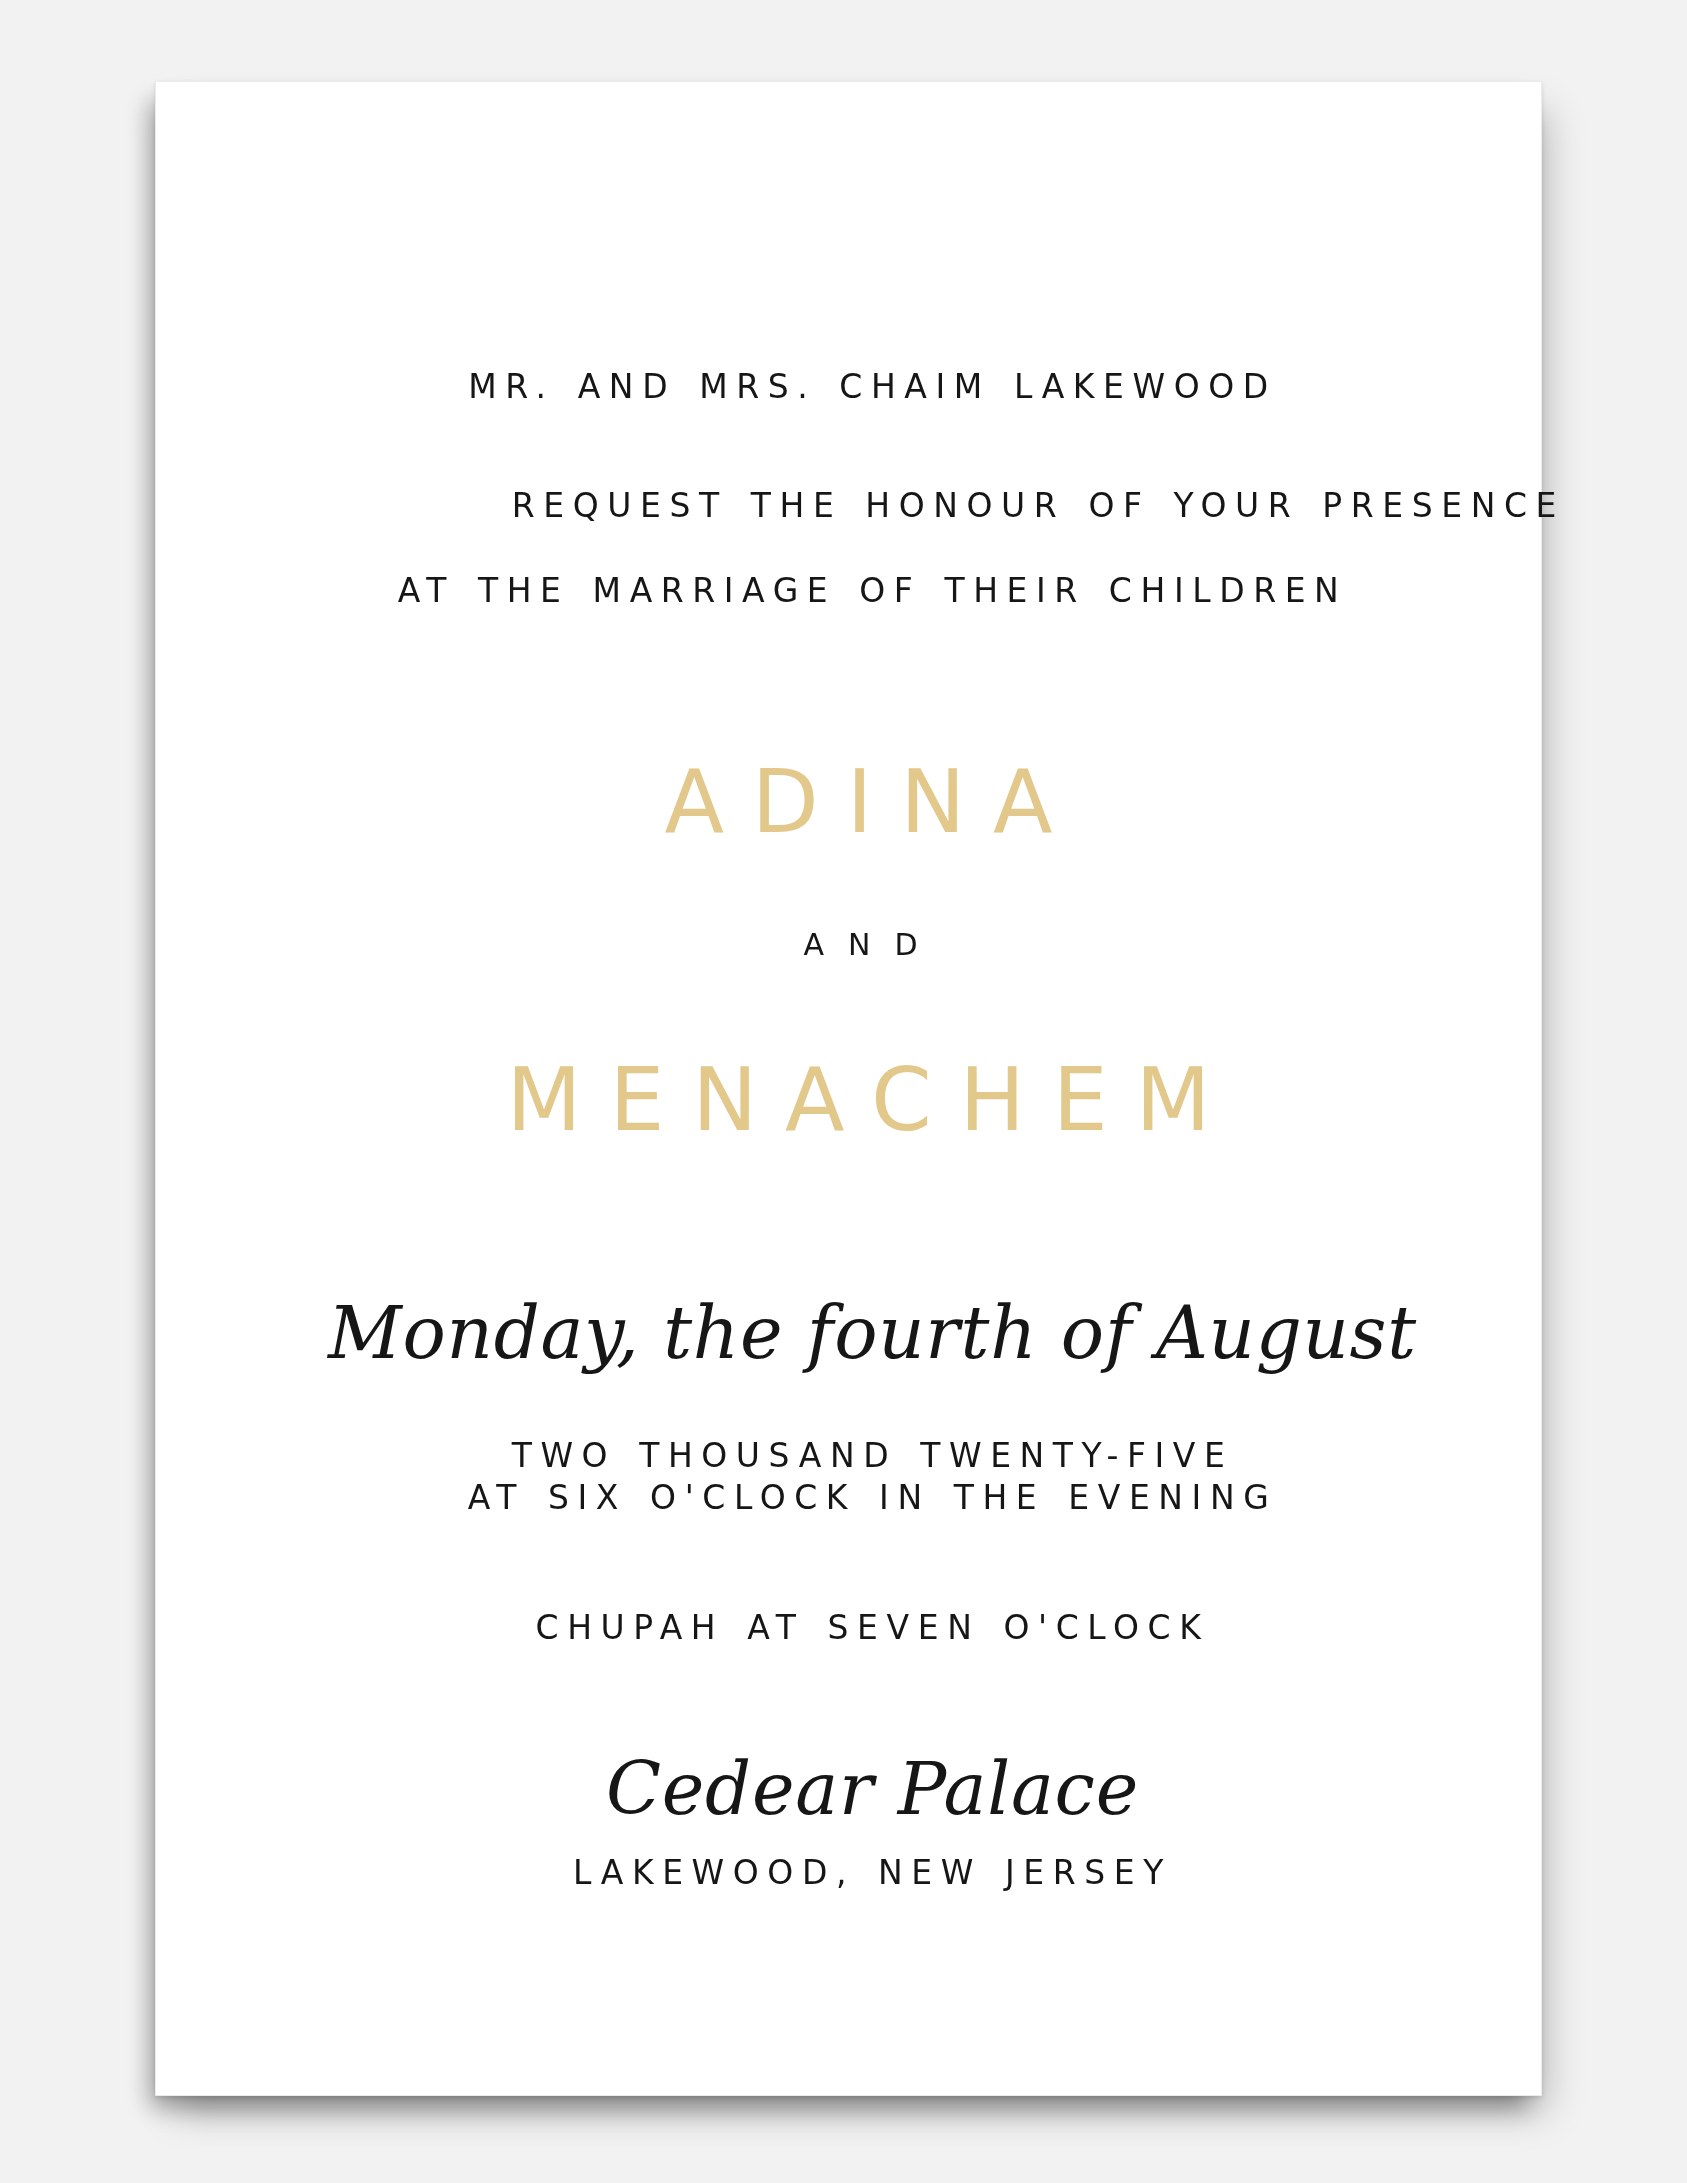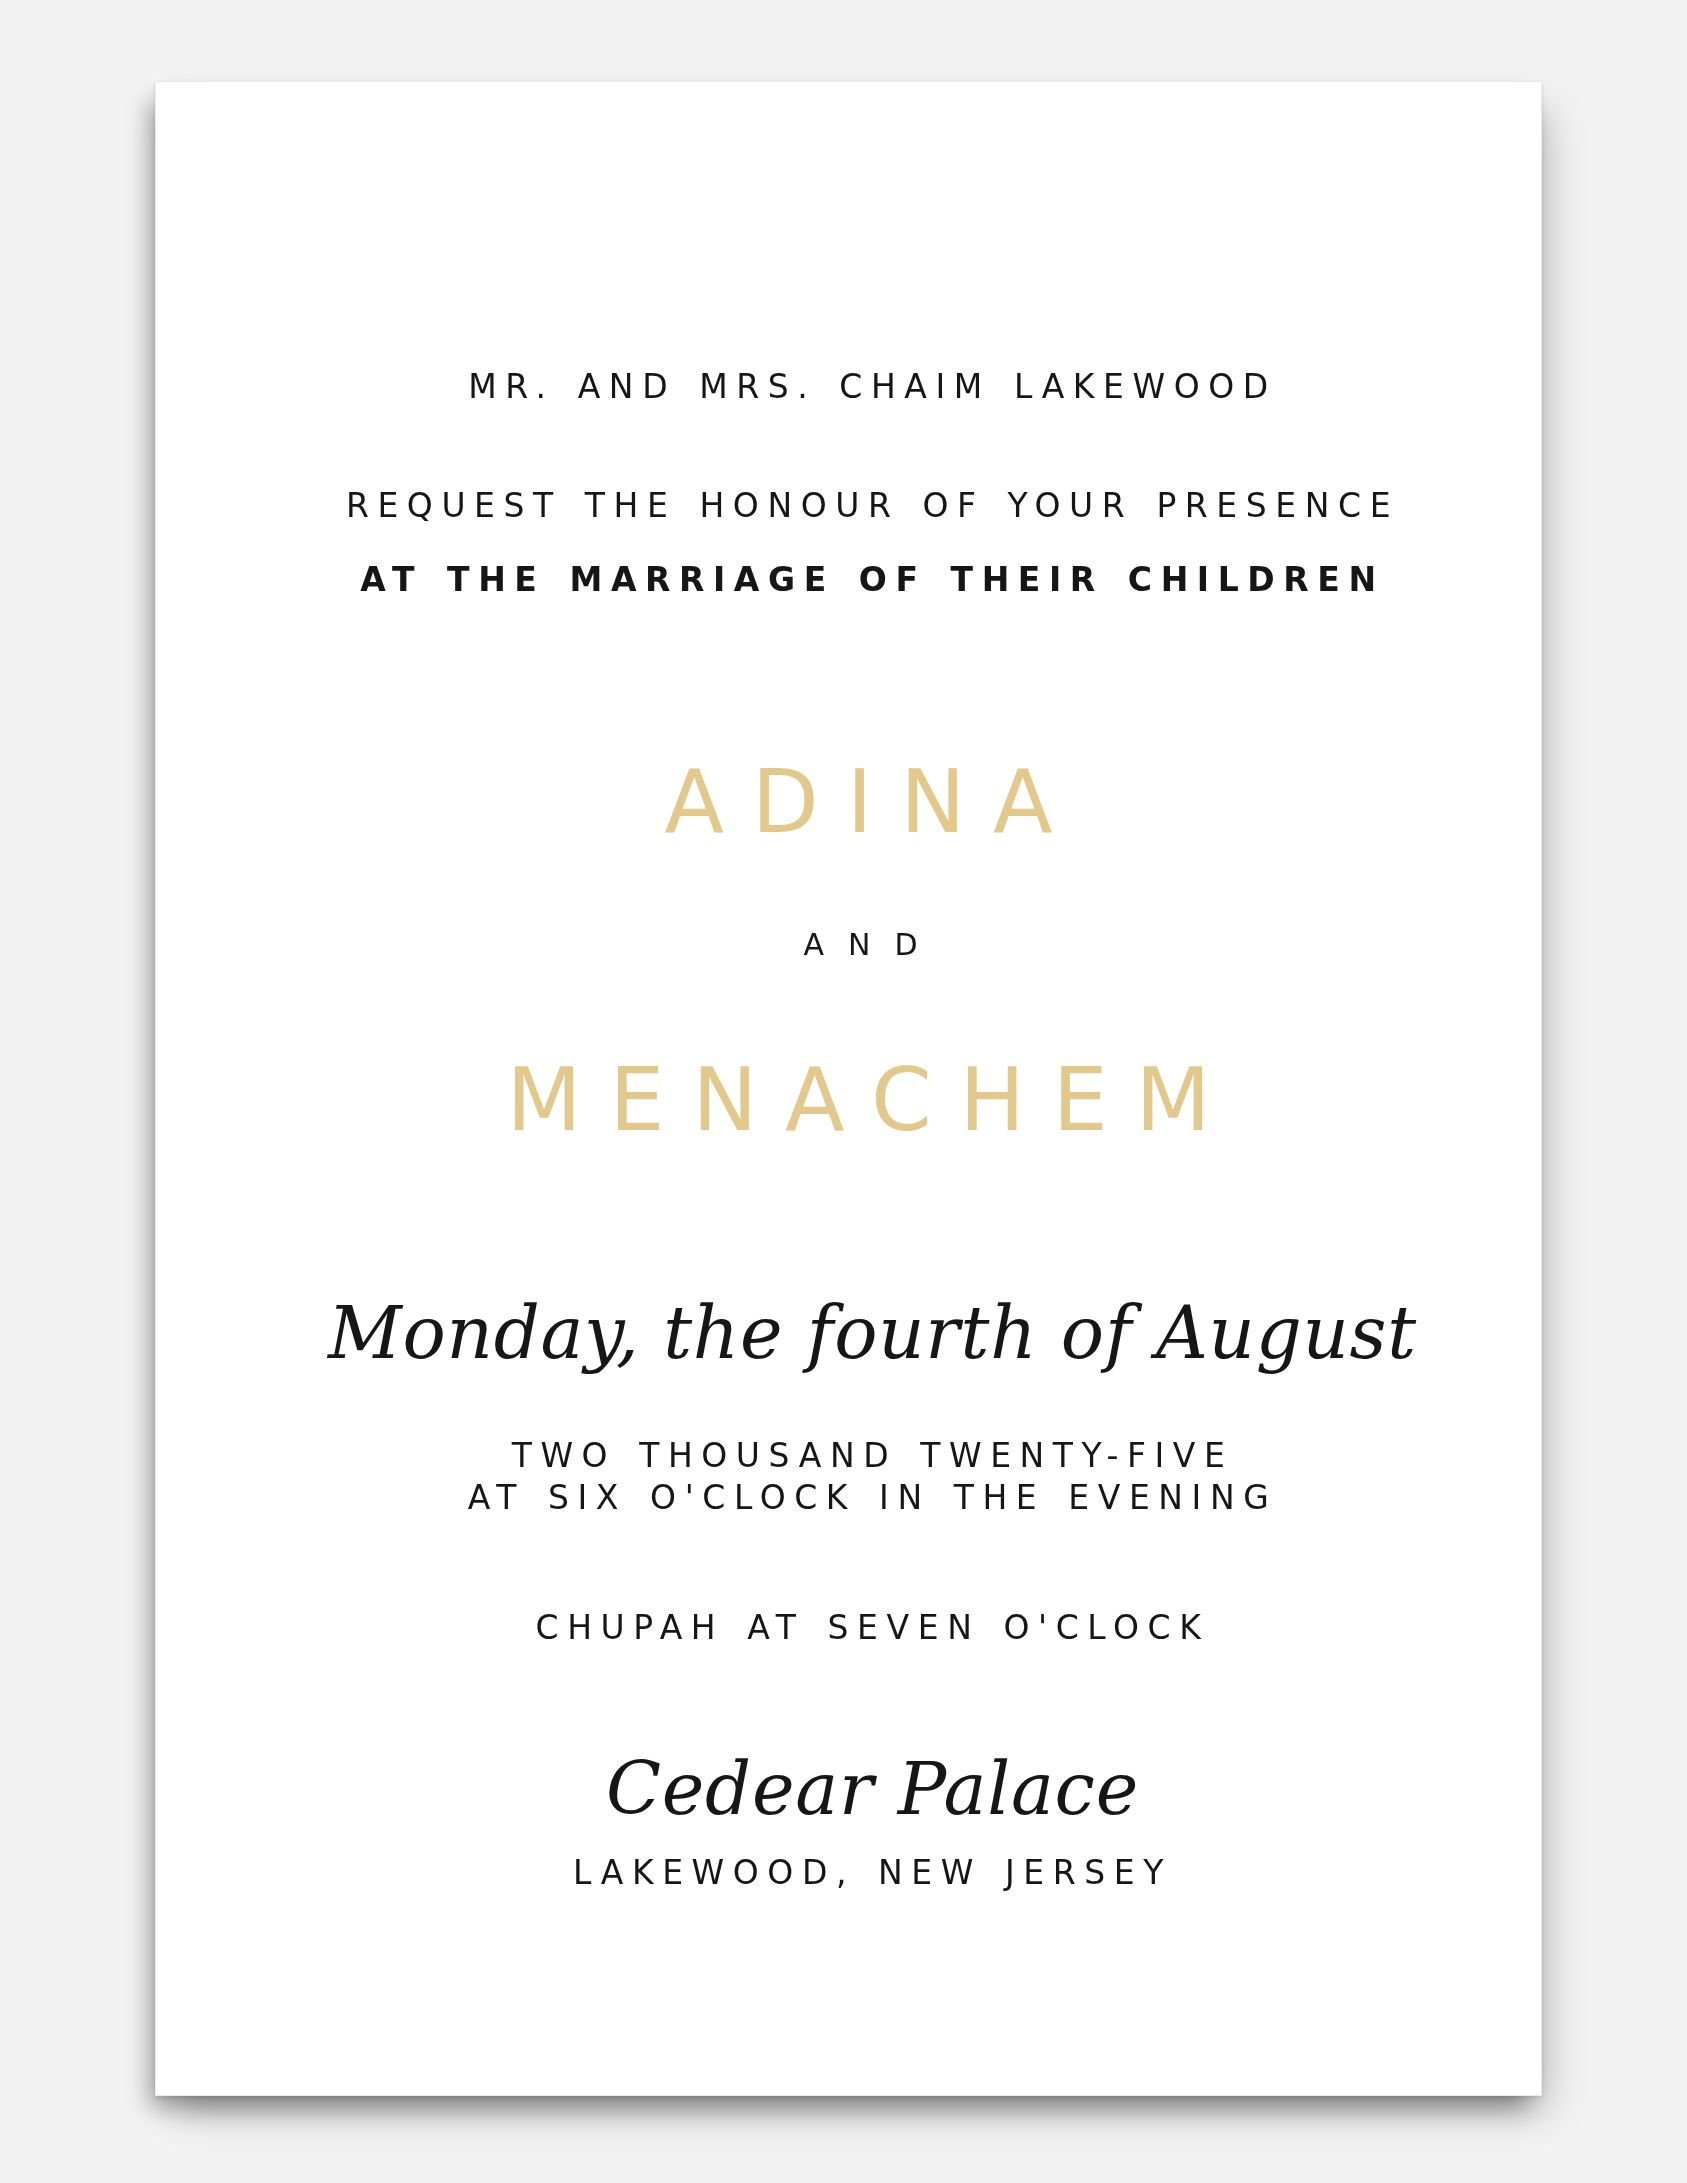--- a/index.html
+++ b/index.html
@@ -68,22 +68,22 @@
   .script{
     font-family:"DejaVu Serif", serif;
     font-style:italic;
     font-size:72px;
     font-weight:400;
     letter-spacing:0.01em;
   }
   
   .l-host1   {top:202px;}
   .l-host2   {top:288px;}
-  .l-req1    {top:407px;}
-  .l-req2    {top:481px;font-weight:bold;}
+  .l-req1    {top:407px;text-align:right;}
+  .l-req2    {top:492px;}
   .l-bride   {top:662px;margin-top:15px;}
   .l-conj    {top:848px;}
   .l-groom   {top:975px;}
   .l-date    {top:1215px;}
   .l-year    {top:1357px;}
   .l-time    {top:1399px;}
   .l-chupah  {top:1529px;}
   .l-venue   {top:1671px;}
   .l-city    {top:1774px;}
 </style>

